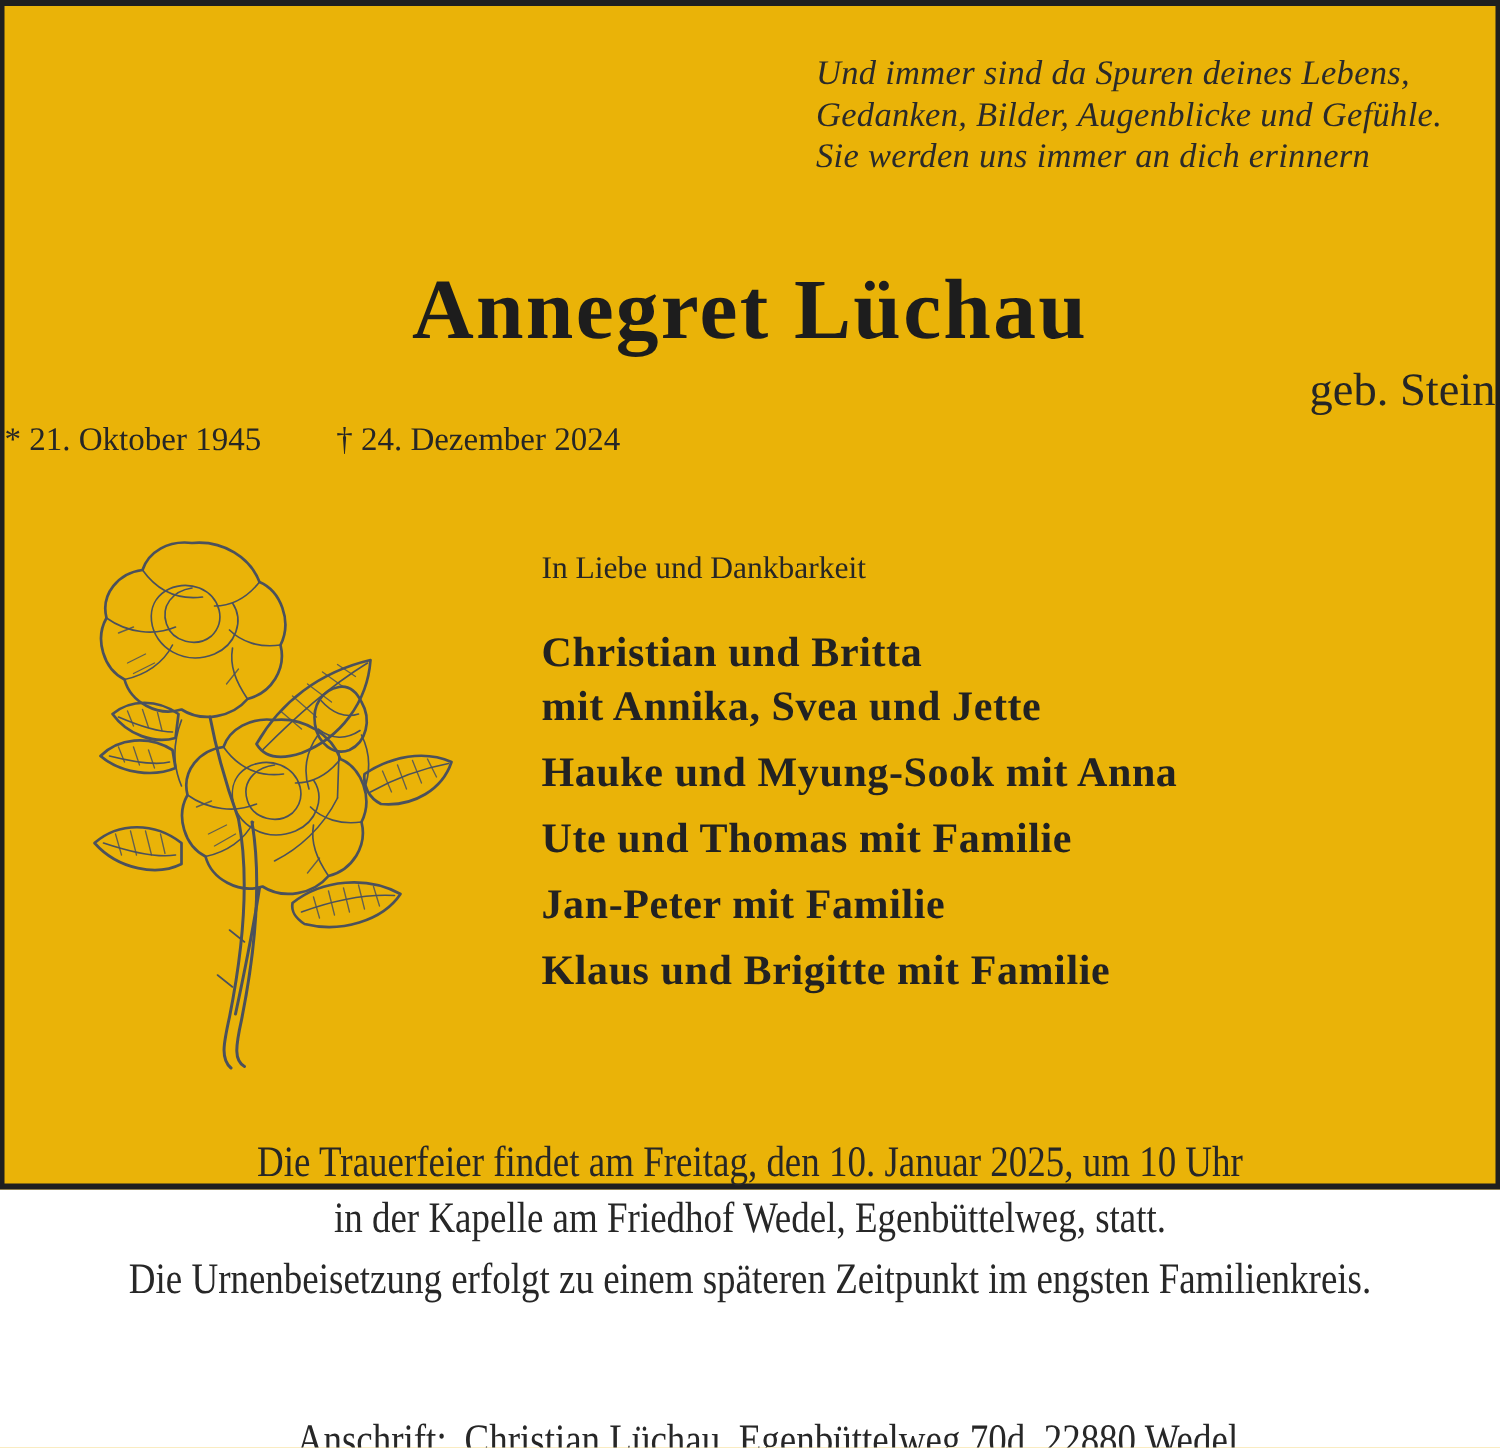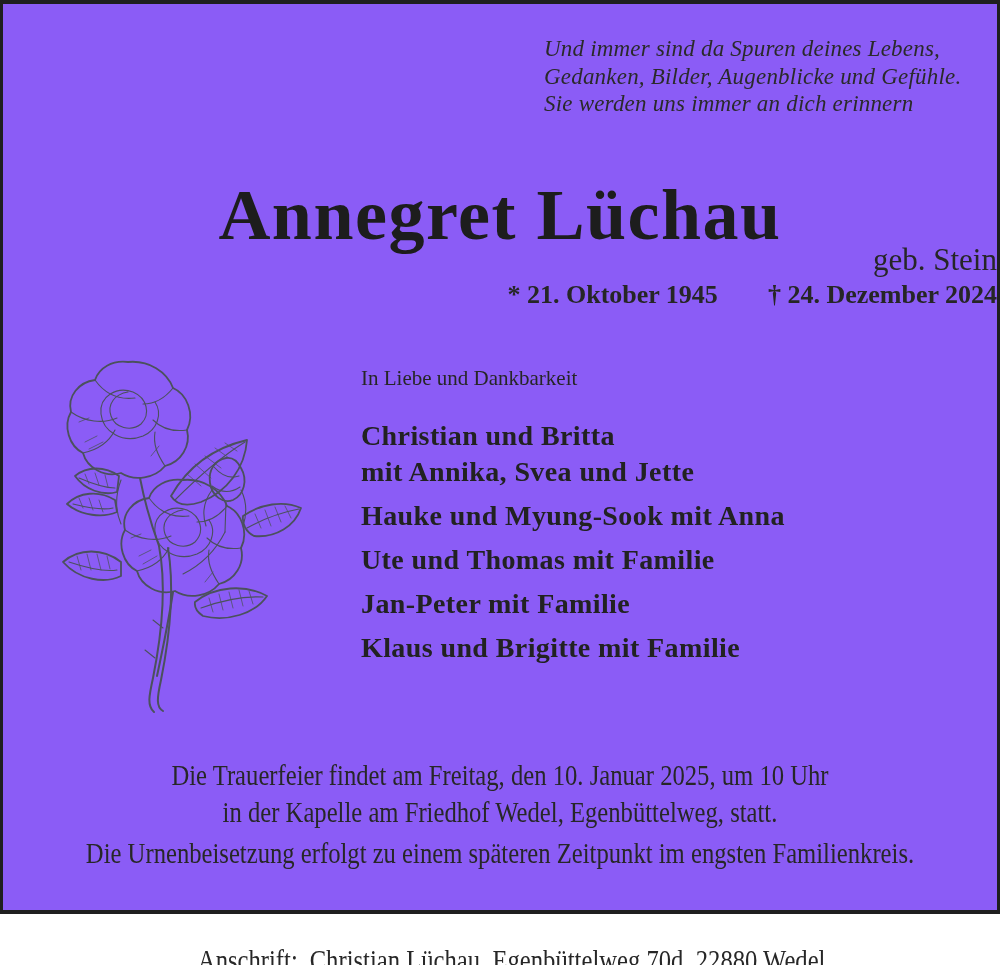--- a/index.html
+++ b/index.html
@@ -9,69 +9,68 @@
     height: 965px;
     background: #ffffff;
     font-family: "Liberation Serif", "DejaVu Serif", serif;
     color: #232323;
     overflow: hidden;
   }
   .notice {
     position: relative;
     box-sizing: border-box;
     width: 1000px;
-    height: 914px;
+    height: 793px;
     border: 3px solid #1f1f1f;
     border-top-width: 4px;
     border-bottom-width: 4px;
-    background: #8b5cf6;
+    background: #eab308;
   }
   
   .quote {
     position: absolute;
     left: 541px;
     top: 31px;
     font-style: italic;
     font-size: 23px;
     line-height: 27.5px;
     color: #2a2a2a;
     letter-spacing: 0.2px;
   }
   
   .title {
     position: absolute;
     top: 172px;
     left: 0;
     width: 100%;
     margin: 0;
     text-align: center;
-    font-size: 72px;
+    font-size: 57px;
     font-weight: bold;
     letter-spacing: 1.5px;
     color: #1d1d1d;
     line-height: 1.1;
   }
   .maiden {
     position: absolute;
     top: 238px;
     left: 0;
     width: 100%;
     text-align: right;
     font-size: 31px;
     color: #262626;
   }
   .dates {
     position: absolute;
     top: 276px;
     left: 0;
     width: 100%;
-    text-align: right;
-    font-size: 26px;
+    text-align: left;
+    font-size: 22px;
     color: #262626;
-    font-weight: bold;
   }
   .dates .birth { margin-right: 50px; }
   
   .rose {
     position: absolute;
     left: 52px;
     top: 352px;
     width: 275px;
     height: 358px;
   }

